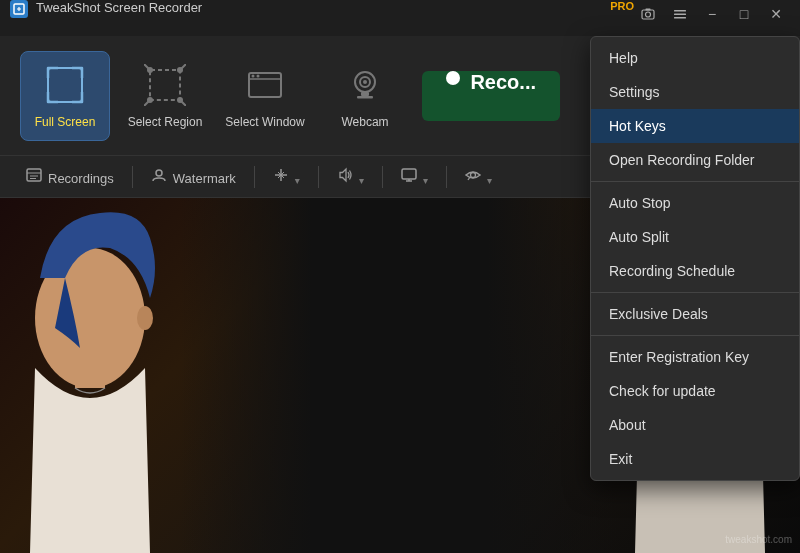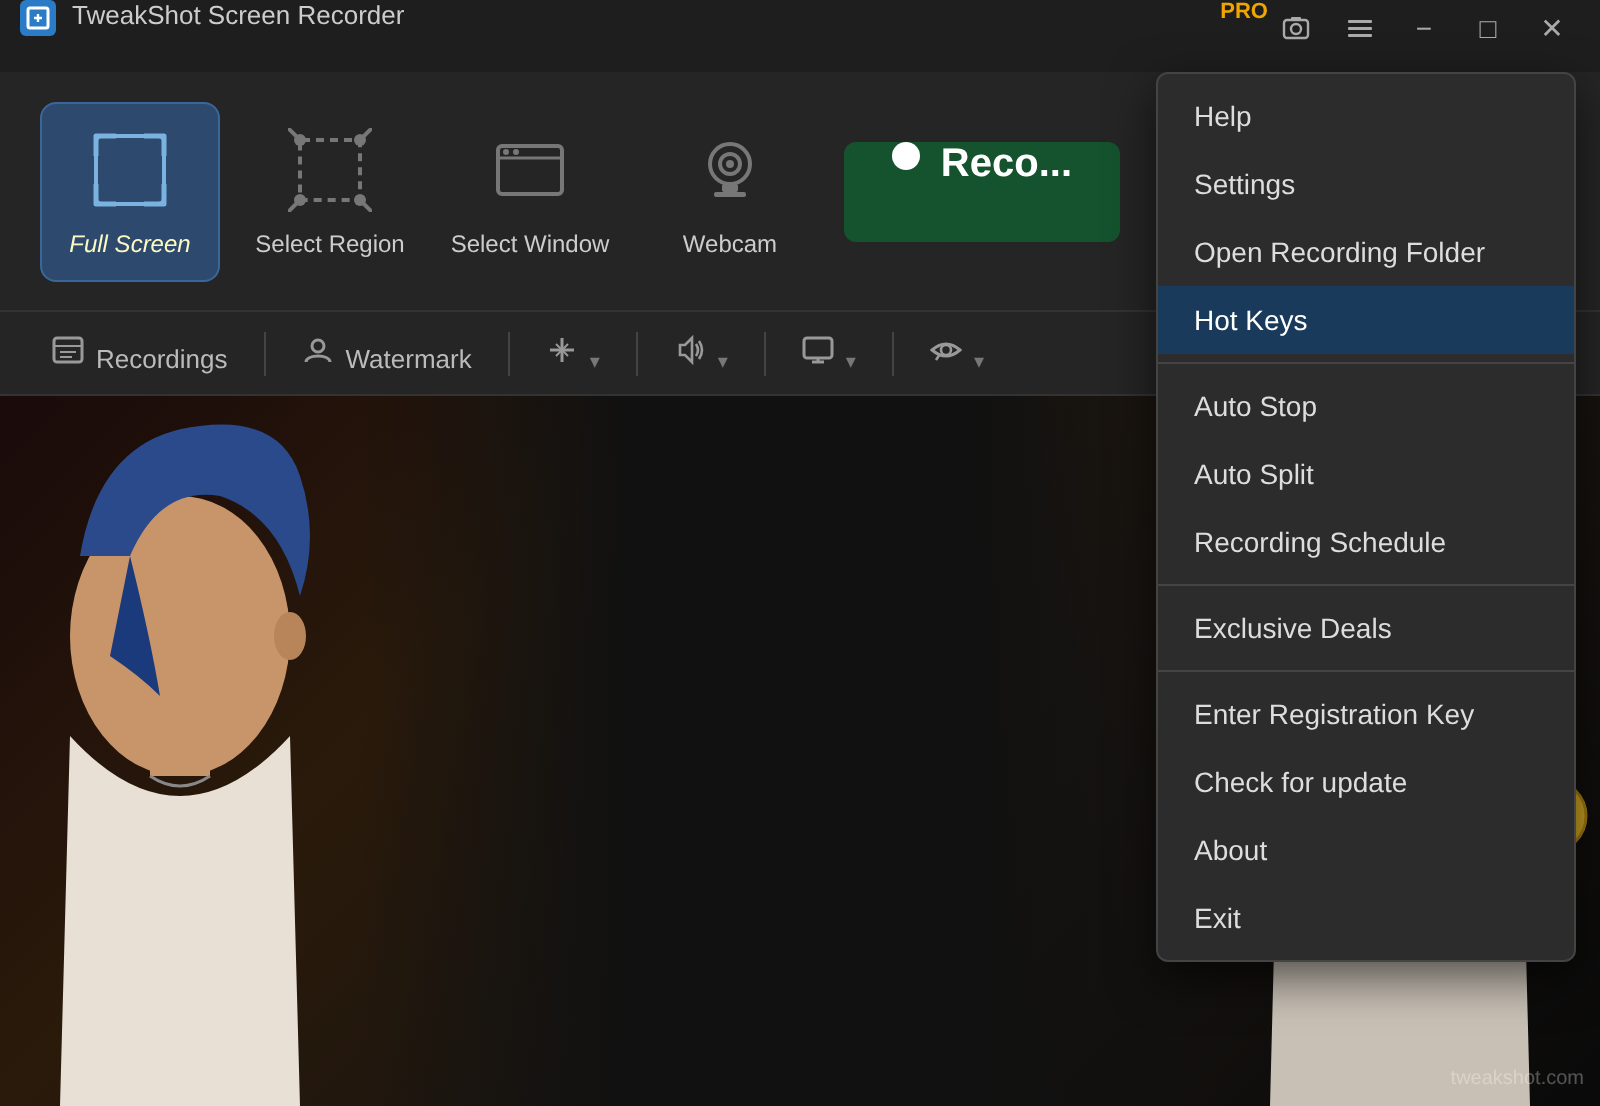--- a/index.html
+++ b/index.html
@@ -99,21 +99,21 @@
       width: 44px;
       height: 44px;
       display: flex;
       align-items: center;
       justify-content: center;
     }
     .tool-label {
       font-size: 12px;
       color: #ccc;
     }
-    .tool-btn.active .tool-label { color: #fef9c3; font-style: italic; }
+    .tool-btn.active .tool-label { color: #fde047; }
 
     .record-btn {
       margin-left: auto;
       background: #14532d;
       border: none;
       border-radius: 6px;
       padding: 0 24px;
       height: 50px;
       color: #fff;
       font-size: 20px;
@@ -187,21 +187,21 @@
       bottom: 8px;
       right: 8px;
       font-size: 10px;
       color: rgba(255,255,255,0.3);
     }
 
     
     .dropdown-menu {
       position: absolute;
       top: 36px;
-      right: 12px;
+      right: 0;
       width: 210px;
       background: #2c2c2c;
       border: 1px solid #444;
       border-radius: 6px;
       box-shadow: 0 8px 24px rgba(0,0,0,0.6);
       z-index: 1000;
       padding: 4px 0;
     }
     .menu-item {
       display: flex;
@@ -460,26 +460,26 @@
   </div>
 </div>
 
 <div class="dropdown-menu">
   <div class="menu-item">
     <span>Help</span>
   </div>
   <div class="menu-item">
     <span>Settings</span>
   </div>
-  <div class="menu-item">
-    <span>Open Recording Folder</span>
-  </div>
   <div class="menu-item active">
     <span>Hot Keys</span>
   </div>
+  <div class="menu-item">
+    <span>Open Recording Folder</span>
+  </div>
   <div class="menu-divider"></div>
   <div class="menu-item">
     <span>Auto Stop</span>
   </div>
   <div class="menu-item">
     <span>Auto Split</span>
   </div>
   <div class="menu-item">
     <span>Recording Schedule</span>
   </div>

